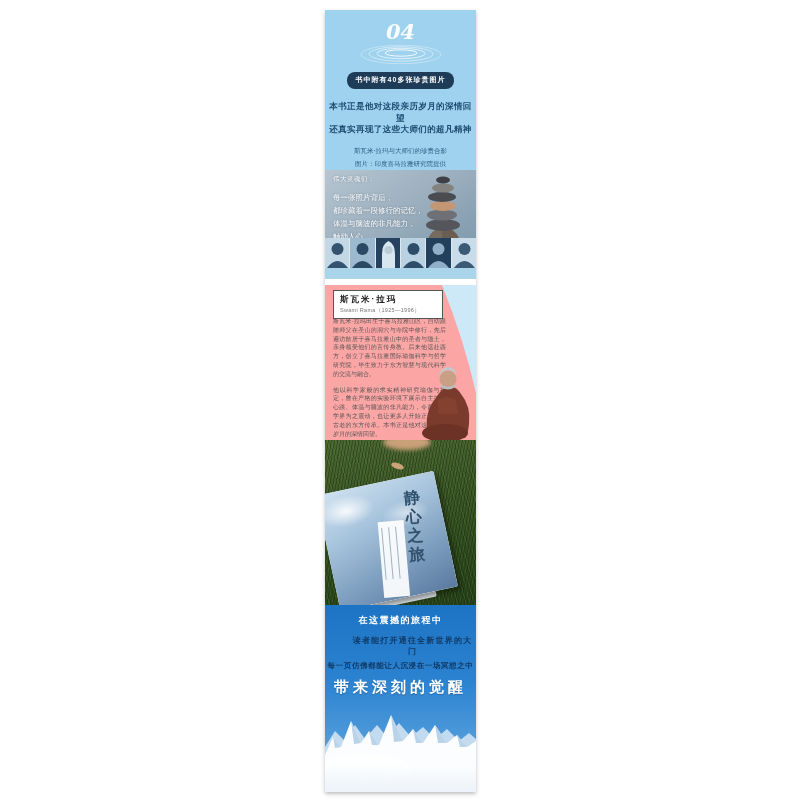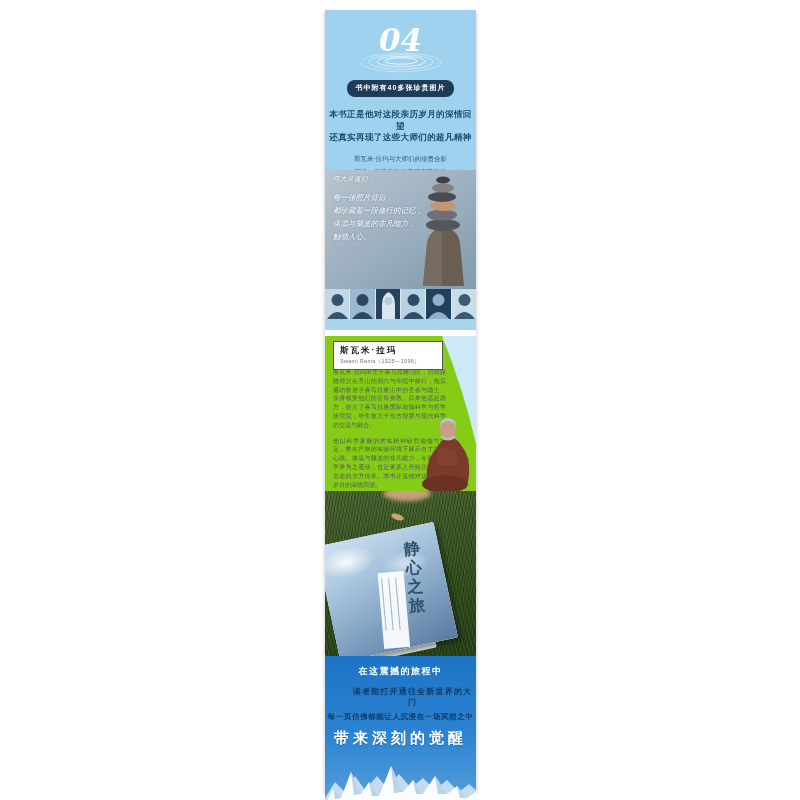--- a/index.html
+++ b/index.html
@@ -2,44 +2,44 @@
 <html><head>
 <meta charset="utf-8">
 <style>
   html,body{margin:0;padding:0;background:#fff;}
   .canvas{position:relative;width:800px;height:800px;background:#ffffff;overflow:hidden;
           font-family:"Liberation Sans",sans-serif;}
   .strip{position:absolute;left:325px;top:10px;width:151px;height:782px;
          box-shadow:0 2px 4px rgba(0,0,0,.25);}
   
   .s1{height:160px;background:#9fd2ee;text-align:center;overflow:hidden;}
-  .num04{margin-top:17px;font-family:"DejaVu Serif",serif;font-style:italic;font-weight:600;
-         font-size:31px;line-height:26px;color:rgba(255,255,255,.96);}
+  .num04{margin-top:9px;font-family:"DejaVu Serif",serif;font-style:italic;font-weight:600;
+         font-size:21px;line-height:26px;color:rgba(255,255,255,.96);}
   .ripples{display:block;margin:-4px auto 0;}
   .badge{display:inline-block;margin-top:7px;background:#1e3c58;color:#fff;font-size:7px;
          font-weight:bold;letter-spacing:1px;padding:3px 9px 4px;border-radius:8px;}
   .hl{margin-top:12px;font-size:8.5px;font-weight:bold;color:#1d4b70;line-height:11.5px;
       letter-spacing:.4px;}
   .cap{margin-top:11px;font-size:6.5px;color:#2e6184;line-height:7px;}
   .cap + .cap{margin-top:6px;}
   
-  .s2{position:relative;height:149px;overflow:hidden;
-      background:linear-gradient(145deg,#b6c5d1 0%,#9db0bf 45%,#87a0b2 75%,#7e97aa 100%);font-style:italic;}
+  .s2{position:relative;height:98px;overflow:hidden;
+      background:linear-gradient(145deg,#b6c5d1 0%,#9db0bf 45%,#87a0b2 75%,#7e97aa 100%);}
   .s2-label{position:absolute;left:8px;top:5px;font-size:6.5px;color:#fff;letter-spacing:.5px;
             text-shadow:0 0 2px rgba(40,60,80,.5);}
   .s2-lines{position:absolute;left:8px;top:21px;font-size:7.5px;color:#fff;line-height:13px;
             text-shadow:0 0 2px rgba(40,60,80,.5);}
   .stones{position:absolute;right:4px;top:2px;}
   .portraits{position:absolute;left:0;right:0;bottom:0;height:30px;display:flex;gap:1px;
              background:#dfe8ee;}
   .portraits .cell{flex:1;overflow:hidden;}
   .s2bar{height:11px;background:#a9d4e9;}
   .gap{height:6px;background:#ffffff;}
   
-  .s3{position:relative;height:155px;background:#84cc16;overflow:hidden;}
+  .s3{position:relative;height:155px;background:#fca5a5;overflow:hidden;}
   .wedge{position:absolute;right:0;top:0;}
   .titlebox{position:absolute;left:8px;top:5px;width:96px;border:1px solid #555;background:#fff;
             padding:3px 6px 4px;}
   .titlebox .nm{font-size:8.5px;font-weight:bold;color:#222;letter-spacing:2px;}
   .titlebox .sub{font-size:5.5px;color:#777;margin-top:1px;letter-spacing:.3px;}
   .paras{position:absolute;left:8px;top:32px;width:113px;font-size:6px;color:#555;
          line-height:8.8px;text-align:justify;}
   .paras p{margin:0 0 7px;}
   .monk{position:absolute;right:0;bottom:0;}
   

